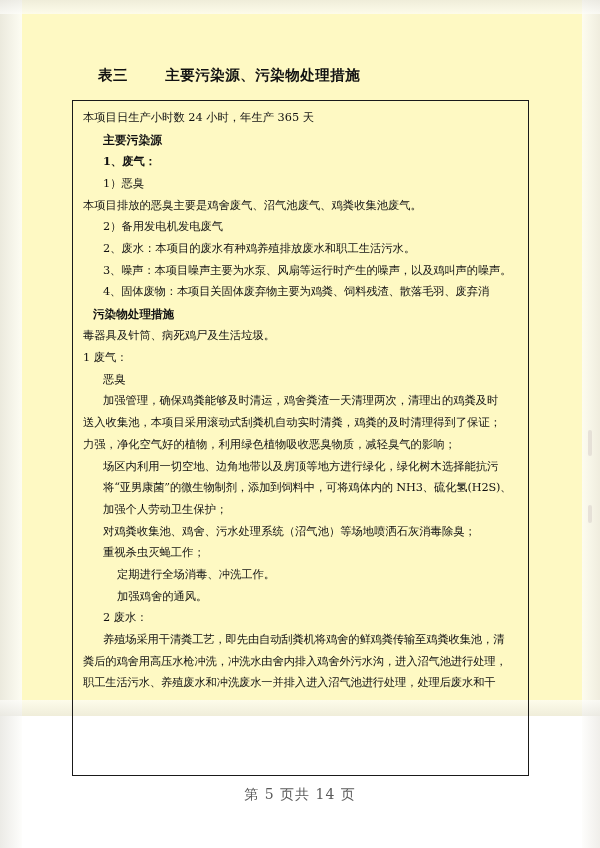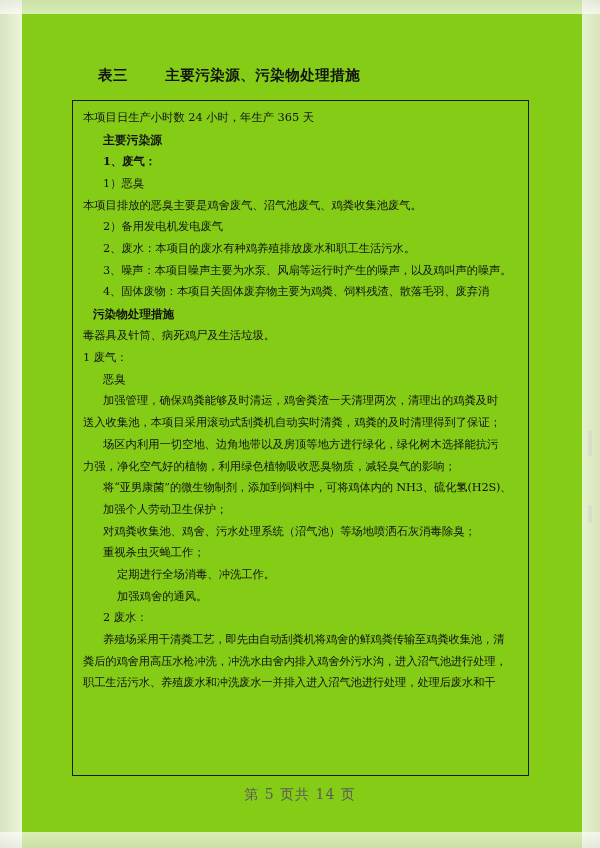--- a/index.html
+++ b/index.html
@@ -12,22 +12,22 @@
     background: #ffffff;
     font-family: "DejaVu Serif", serif;
     color: #121212;
     position: relative;
     overflow: hidden;
   }
   .page {
     position: absolute;
     left: 0; top: 0;
     width: 600px;
-    height: 848px;
-    background: #84cc16;
+    height: 716px;
+    background: #fef9c3;
   }
   
   .scan-edge-left {
     position: absolute;
     left: 0; top: 0; width: 22px; height: 848px;
     background: linear-gradient(to right, #e8e7e2, #fdfdfb);
     opacity: .85;
   }
   .scan-edge-right {
     position: absolute;
@@ -151,22 +151,22 @@
     <div class="line indent1">2）备用发电机发电废气</div>
     <div class="line indent1">2、废水：本项目的废水有种鸡养殖排放废水和职工生活污水。</div>
     <div class="line indent1 tight">3、噪声：本项目噪声主要为水泵、风扇等运行时产生的噪声，以及鸡叫声的噪声。</div>
     <div class="line indent1 tight">4、固体废物：本项目关固体废弃物主要为鸡粪、饲料残渣、散落毛羽、废弃消</div>
     <div class="line hd2">污染物处理措施</div>
     <div class="line">毒器具及针筒、病死鸡尸及生活垃圾。</div>
     <div class="line">1 废气：</div>
     <div class="line indent1">恶臭</div>
     <div class="line indent1">加强管理，确保鸡粪能够及时清运，鸡舍粪渣一天清理两次，清理出的鸡粪及时</div>
     <div class="line">送入收集池，本项目采用滚动式刮粪机自动实时清粪，鸡粪的及时清理得到了保证；</div>
+    <div class="line">力强，净化空气好的植物，利用绿色植物吸收恶臭物质，减轻臭气的影响；</div>
     <div class="line indent1">场区内利用一切空地、边角地带以及房顶等地方进行绿化，绿化树木选择能抗污</div>
-    <div class="line">力强，净化空气好的植物，利用绿色植物吸收恶臭物质，减轻臭气的影响；</div>
     <div class="line indent1 tight">将“亚男康菌”的微生物制剂，添加到饲料中，可将鸡体内的 NH3、硫化氢(H2S)、</div>
     <div class="line indent1">加强个人劳动卫生保护；</div>
     <div class="line indent1">对鸡粪收集池、鸡舍、污水处理系统（沼气池）等场地喷洒石灰消毒除臭；</div>
     <div class="line indent1">重视杀虫灭蝇工作；</div>
     <div class="line indent2">定期进行全场消毒、冲洗工作。</div>
     <div class="line indent2">加强鸡舍的通风。</div>
     <div class="line indent1">2 废水：</div>
     <div class="line indent1 tight">养殖场采用干清粪工艺，即先由自动刮粪机将鸡舍的鲜鸡粪传输至鸡粪收集池，清</div>
     <div class="line tight">粪后的鸡舍用高压水枪冲洗，冲洗水由舍内排入鸡舍外污水沟，进入沼气池进行处理，</div>
     <div class="line tight">职工生活污水、养殖废水和冲洗废水一并排入进入沼气池进行处理，处理后废水和干</div>

